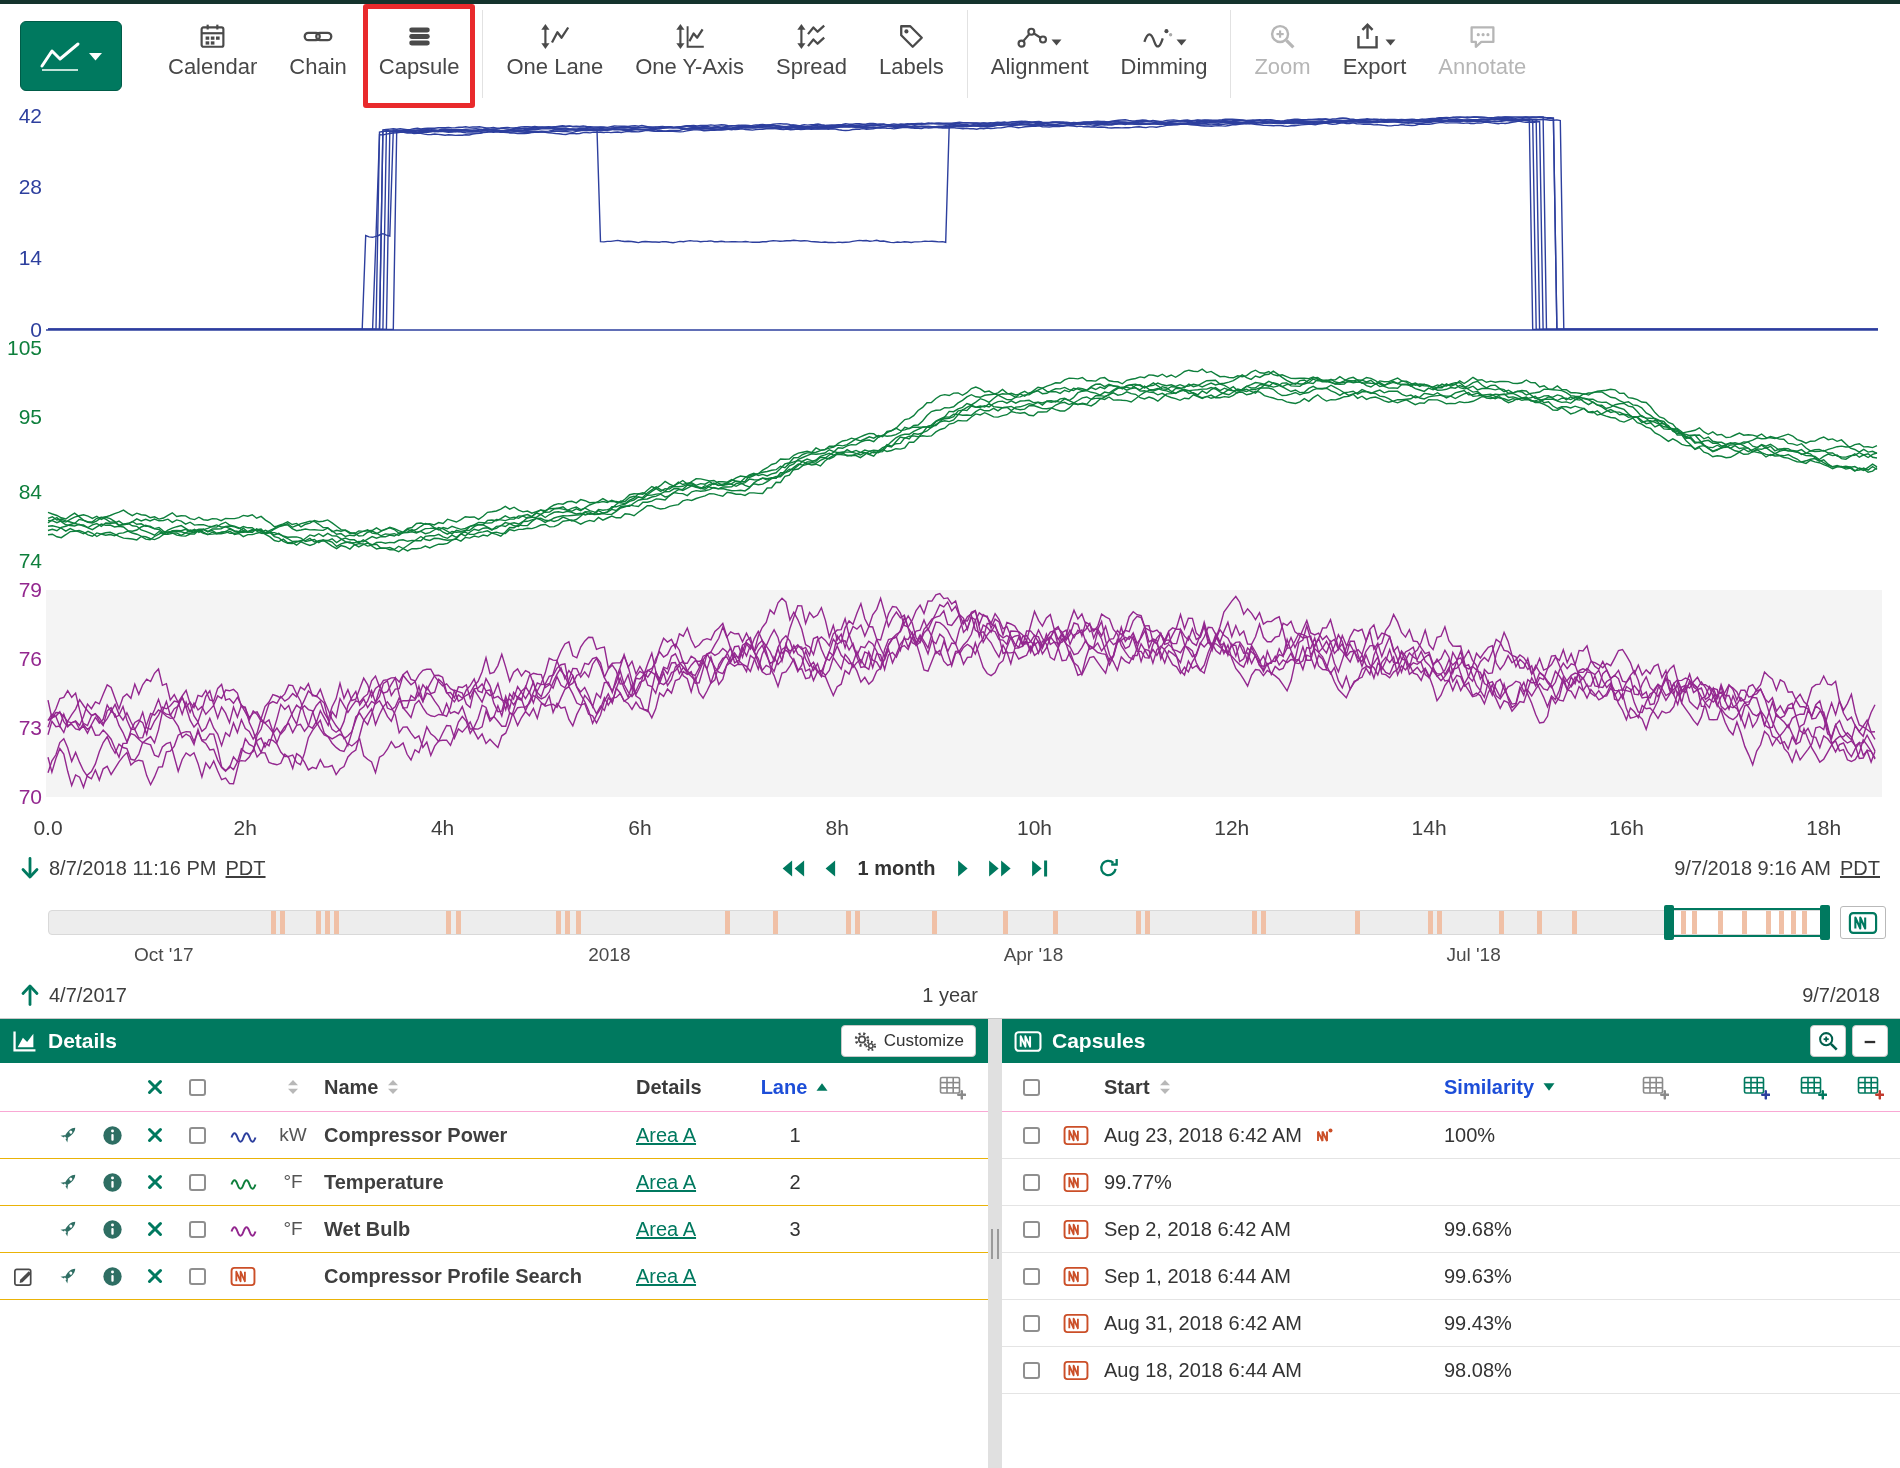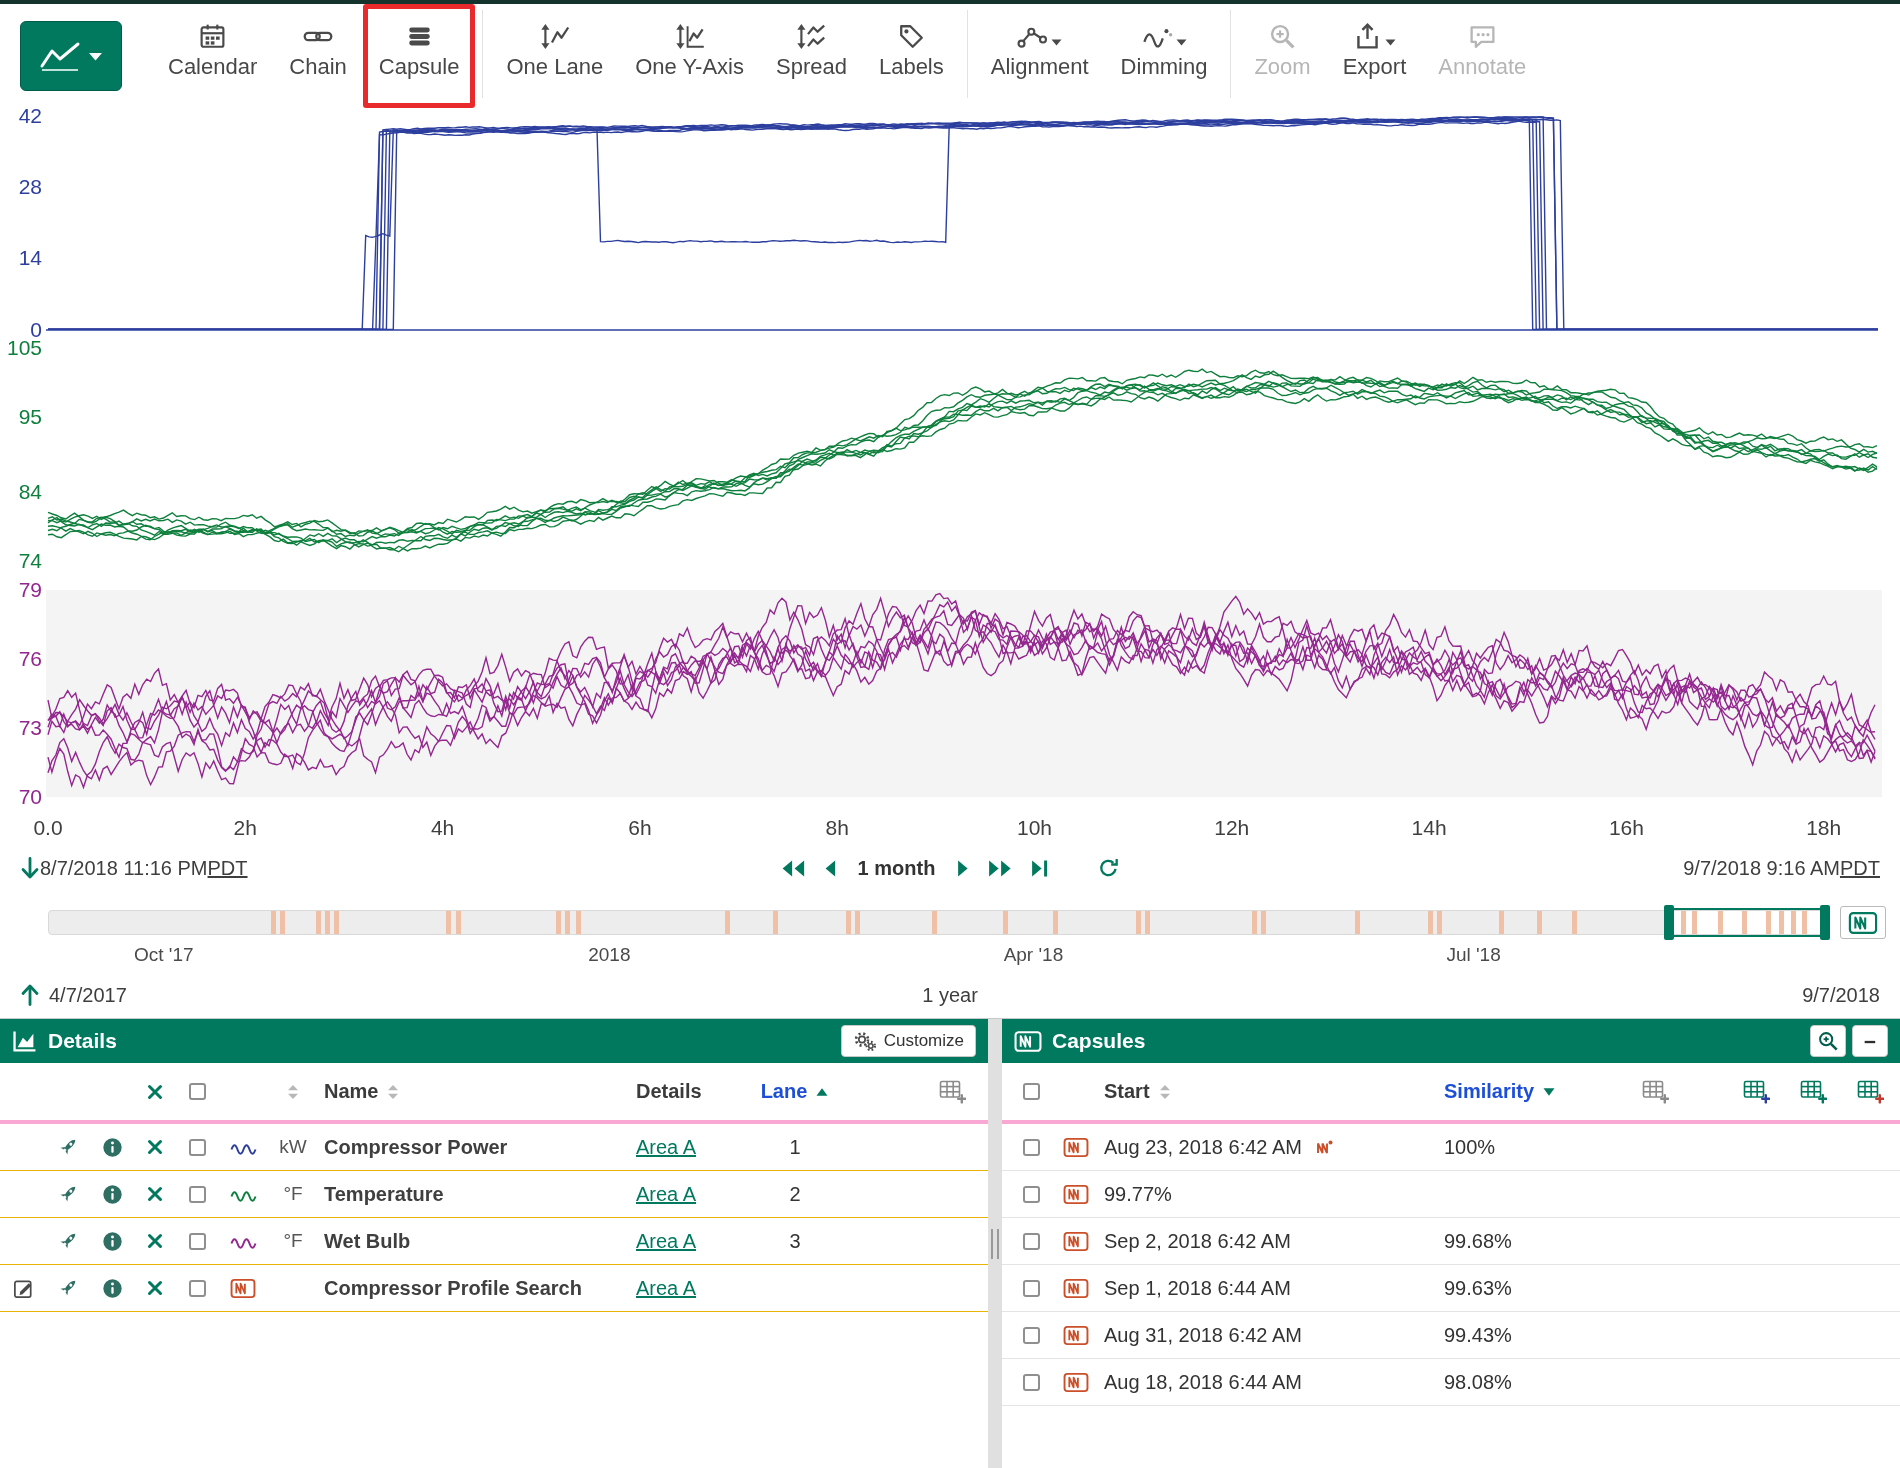--- a/index.html
+++ b/index.html
@@ -14,21 +14,21 @@
     border:5px solid transparent;border-radius:3px;padding:6px 11px 0;cursor:pointer;color:#474747;font-family:inherit}
   .tool-btn.highlight{border-color:#e92a2c}
   .tool-btn .ticon{height:36px;display:flex;align-items:flex-end;gap:3px}
   .tool-btn .lbl{font-size:22px;margin-top:3px;white-space:nowrap}
   .tool-btn.disabled{cursor:default;color:#b6b6b6}
   .tool-sep{width:1px;background:#e2e2e2;margin:6px 7px 10px;flex:none}
   .caret{display:flex;align-items:flex-end;padding-bottom:5px}
   svg{display:block}
   .chart-wrap{position:relative;background:#fff}
   .range-row{height:40px;display:flex;align-items:center;padding:0 20px;font-size:20px;color:#3e3e3e;position:relative;background:#fff}
-  .range-left,.range-right{display:flex;align-items:center;}
+  .range-left,.range-right{display:flex;align-items:center;gap:9px}
   .range-right{margin-left:auto}
   .range-center{position:absolute;left:50%;transform:translateX(-50%);display:flex;align-items:center;gap:16px}
   .tz-link{color:#3e3e3e;text-decoration:underline;cursor:pointer}
   .step-label{font-weight:700;color:#333;cursor:pointer;margin:0 4px}
   .refresh-gap{width:14px}
   .icon-btn{background:none;border:none;padding:0;cursor:pointer;display:flex;align-items:center;justify-content:center;font-family:inherit}
   .timebar{position:relative;height:84px;background:#fff}
   .tb-track{position:absolute;left:48px;top:22px;width:1782px;height:25px;background:#ededed;border:1px solid #d9d9d9;border-radius:4px}
   .tb-stripe{position:absolute;top:0;bottom:0;width:5px;z-index:2}
   .tb-sel-bg{position:absolute;top:0;bottom:0;background:#fff;z-index:1}
@@ -50,21 +50,21 @@
   .divider-handle{width:8px;height:30px;border-left:2px solid #9a9a9a;border-right:2px solid #9a9a9a;cursor:col-resize}
   .panel-head{height:44px;background:#00795f;display:flex;align-items:center;gap:10px;padding:0 12px;color:#fff;flex:none}
   .panel-title{font-size:21px;font-weight:700}
   .head-actions{margin-left:auto;display:flex;align-items:center;gap:6px}
   .btn-white{background:#fff;border: 1px solid #c9c9c9;border-radius:4px;color:#333;font-size:17px;display:flex;align-items:center;gap:7px;
     padding:4px 11px;height:32px;cursor:pointer;font-family:inherit}
   .btn-sq{width:36px;justify-content:center;padding:4px 0;font-size:21px;line-height:1;font-weight:700;color:#2e2e2e}
   .d-row{display:grid;grid-template-columns:46px 44px 44px 42px 42px 50px 50px 312px 130px 70px 1fr;
     align-items:center;height:47px;border-bottom:1px solid #eab308;font-size:20px}
   .c-row{display:grid;grid-template-columns:46px 44px 340px 1fr;align-items:center;height:47px;border-bottom:1px solid #e4e4e4;font-size:20px;padding-left:6px}
-  .d-head,.c-head{height:61px;border-bottom:4px solid #f9a8d4}
+  .d-head,.c-head{height:49px;border-bottom:1px solid #f9a8d4}
   .cell{display:flex;align-items:center;justify-content:center;height:100%}
   .cell.left{justify-content:flex-start;padding-left:6px}
   .cell.end{justify-content:flex-end;padding-right:22px}
   .hd{font-weight:700;color:#3b3b3b}
   .hd.active{color:#1d4ed8}
   .d-name{font-weight:700;color:#3f3f3f}
   .unit{color:#555;font-size:19px}
   .a-link{color:#00795f;text-decoration:underline;cursor:pointer}
   .sorticon{margin-left:8px;display:flex}
   .refmark{margin-left:14px;display:flex}

